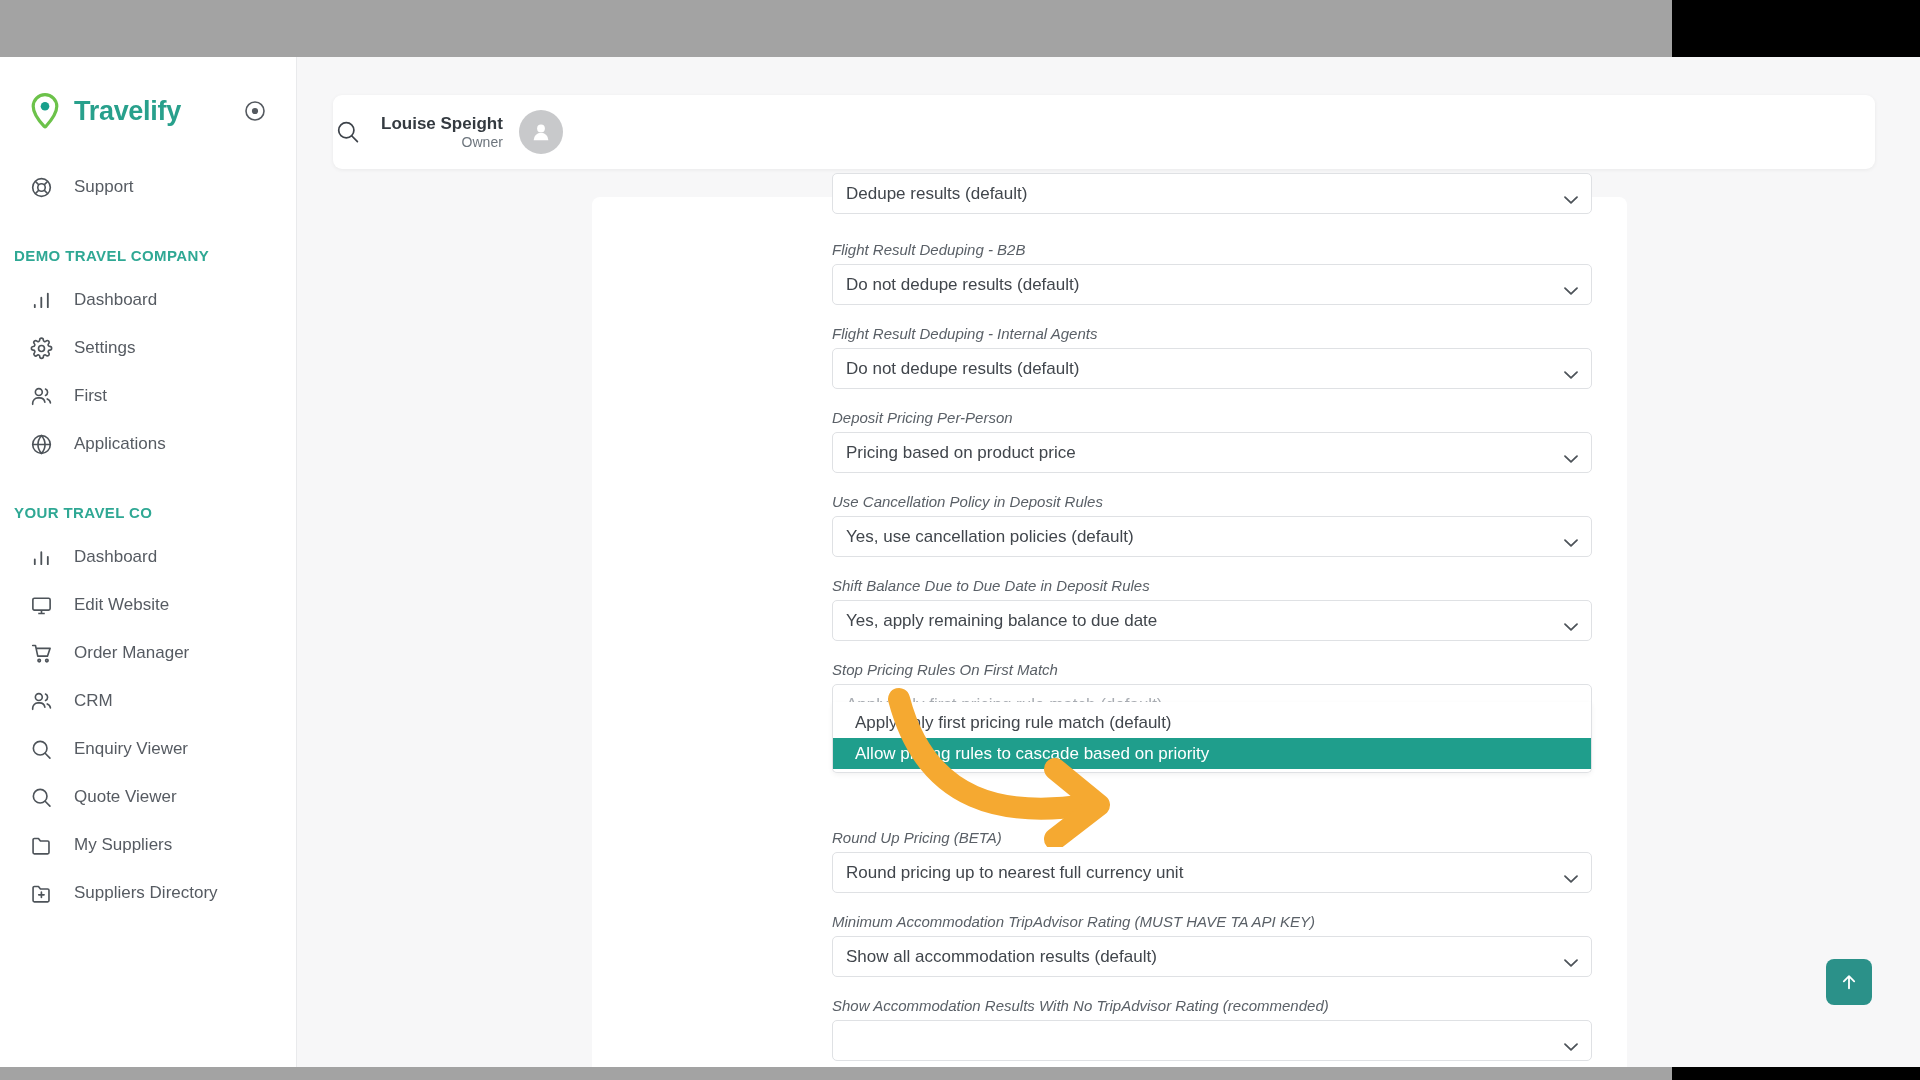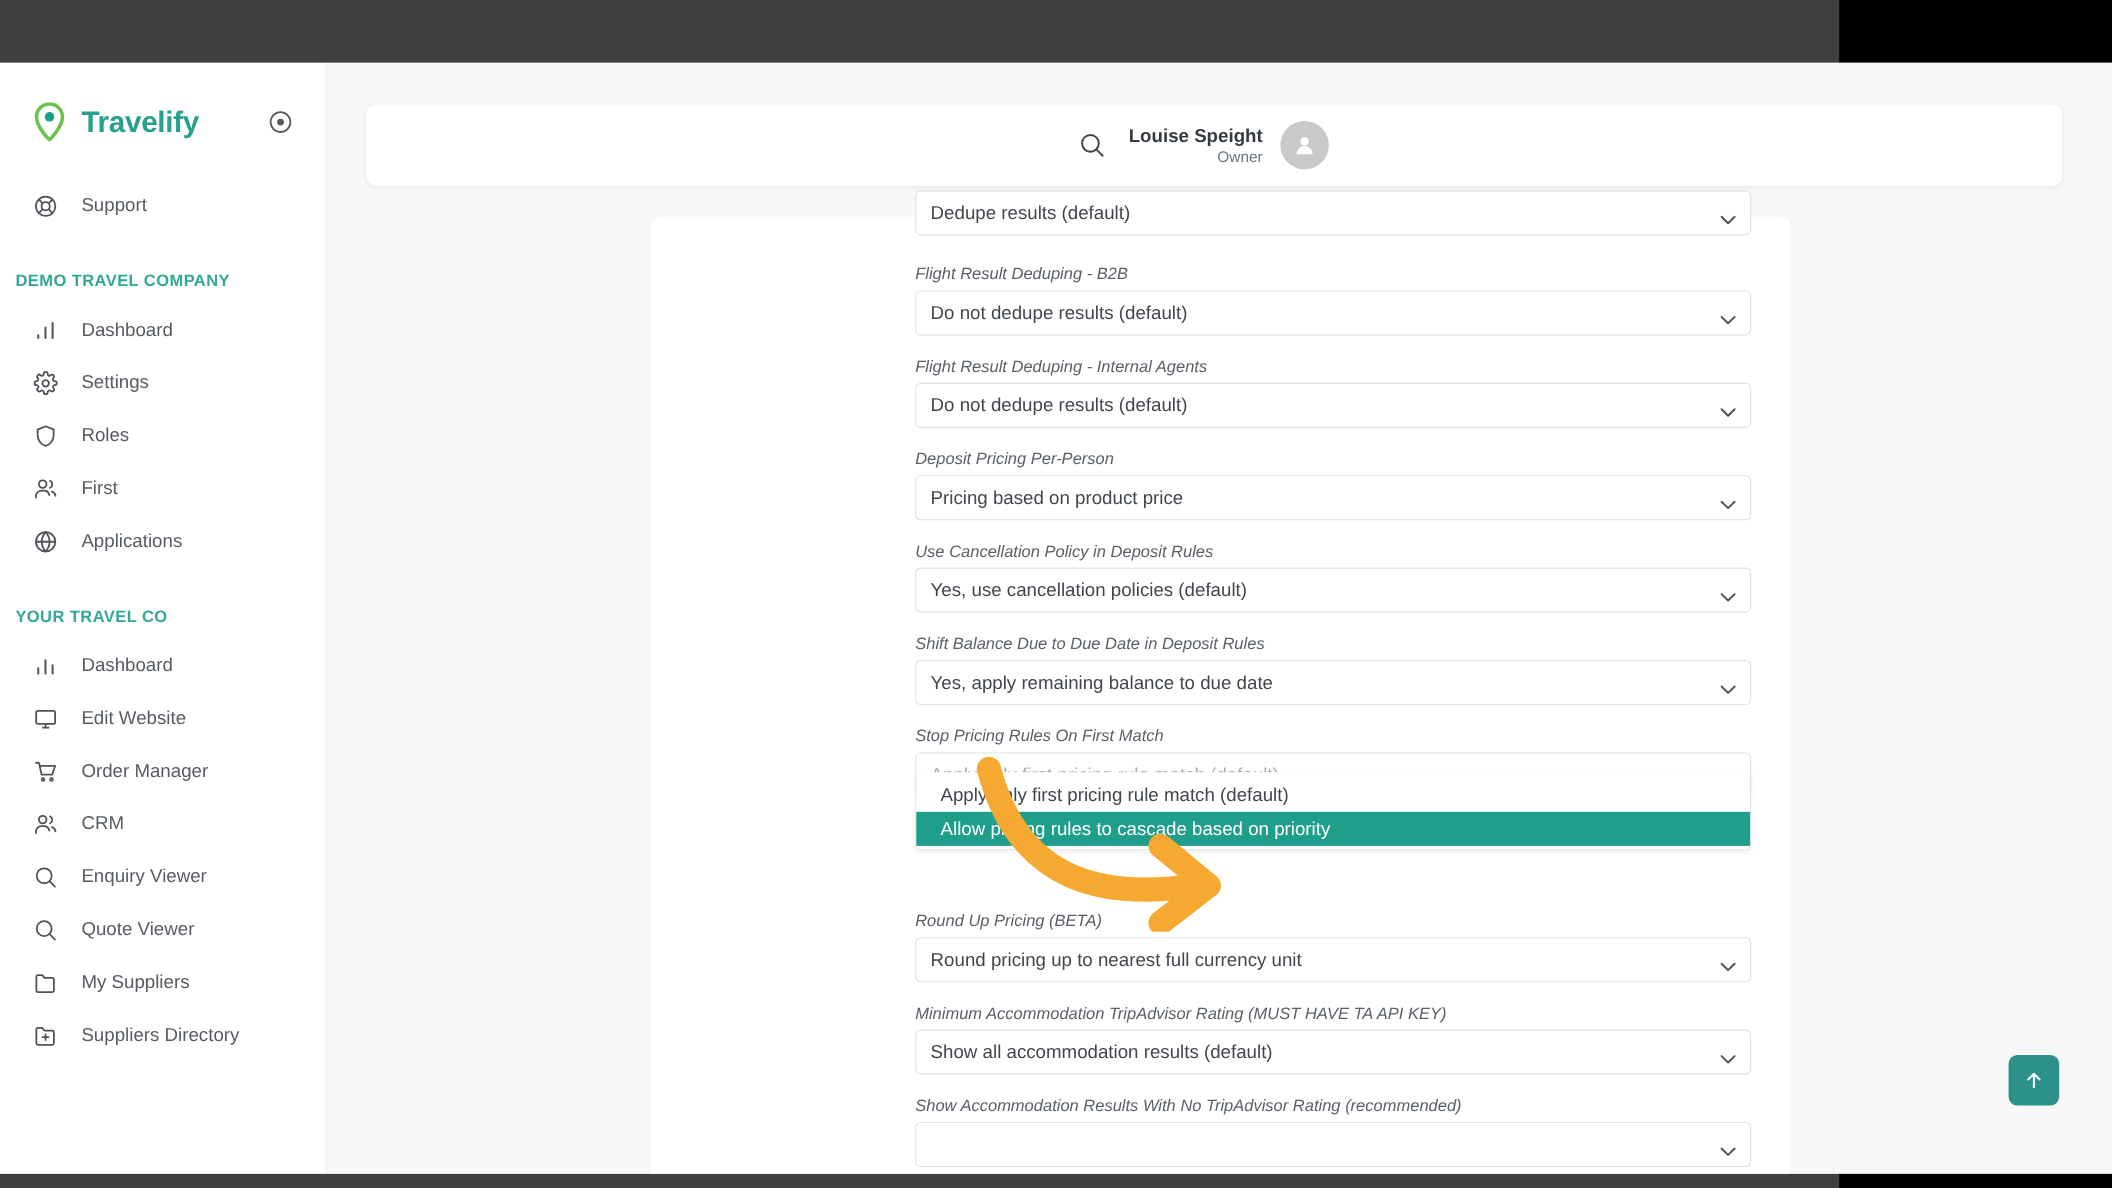--- a/index.html
+++ b/index.html
@@ -5,21 +5,21 @@
   * { box-sizing: border-box; margin: 0; padding: 0; }
   html, body {
     width: 1920px; height: 1080px;
     background: #000;
     font-family: "Liberation Sans", sans-serif;
     overflow: hidden;
   }
   #screen {
     position: relative;
     width: 1672px; height: 1080px;
-    background: #404040;
+    background: #a3a3a3;
   }
   
   #viewport {
     position: absolute;
     left: 0; top: 57px;
     width: 1920px; height: 1010px;
     background: #ffffff;
     overflow: hidden;
   }
 
@@ -87,21 +87,21 @@
     overflow: hidden;
   }
   #header-card {
     position: absolute;
     left: 36px; top: 38px;
     width: 1542px; height: 74px;
     background: #ffffff;
     border-radius: 9px;
     box-shadow: 0 1px 4px rgba(0,0,0,0.06);
     display: flex; align-items: center;
-    justify-content: center;
+    justify-content: flex-start;
     padding-right: 22px;
   }
   .search-ico { width: 30px; height: 30px; cursor: pointer; margin-right: 18px; }
   .user-meta { text-align: right; line-height: 1.15; }
   .user-name { font-size: 17px; font-weight: bold; color: #343a40; }
   .user-role { font-size: 14px; color: #6d757d; }
   .avatar {
     width: 44px; height: 44px; border-radius: 50%;
     background: #c8c9cb;
     margin-left: 16px;
@@ -264,28 +264,20 @@
       <div class="nav-item">
         <span class="nav-ico">
           <svg viewBox="0 0 24 24" width="23" height="23" fill="none" stroke="#4d5359" stroke-width="1.7" stroke-linejoin="round">
             <circle cx="12" cy="12" r="3.1"></circle>
             <path d="M19.1 14.6a1.6 1.6 0 0 0 .32 1.76l.06.06a1.9 1.9 0 1 1-2.7 2.7l-.06-.06a1.6 1.6 0 0 0-1.76-.32 1.6 1.6 0 0 0-.97 1.47v.17a1.9 1.9 0 1 1-3.8 0v-.09a1.6 1.6 0 0 0-1.05-1.47 1.6 1.6 0 0 0-1.76.32l-.06.06a1.9 1.9 0 1 1-2.7-2.7l.06-.06a1.6 1.6 0 0 0 .32-1.76 1.6 1.6 0 0 0-1.47-.97h-.17a1.9 1.9 0 0 1 0-3.8h.09a1.6 1.6 0 0 0 1.47-1.05 1.6 1.6 0 0 0-.32-1.76l-.06-.06a1.9 1.9 0 1 1 2.7-2.7l.06.06a1.6 1.6 0 0 0 1.76.32h.08a1.6 1.6 0 0 0 .97-1.47v-.17a1.9 1.9 0 1 1 3.8 0v.09a1.6 1.6 0 0 0 .97 1.47 1.6 1.6 0 0 0 1.76-.32l.06-.06a1.9 1.9 0 1 1 2.7 2.7l-.06.06a1.6 1.6 0 0 0-.32 1.76v.08a1.6 1.6 0 0 0 1.47.97h.17a1.9 1.9 0 0 1 0 3.8h-.09a1.6 1.6 0 0 0-1.47.97z"></path>
           </svg>
         </span>
         <span class="nav-label">Settings</span>
       </div>
 
-      <div class="nav-item">
-        <span class="nav-ico">
-          <svg viewBox="0 0 24 24" width="23" height="23" fill="none" stroke="#4d5359" stroke-width="1.7" stroke-linejoin="round">
-            <path d="M12 2.6 4.4 5.8v5.4c0 4.6 3.2 8.9 7.6 10 4.4-1.1 7.6-5.4 7.6-10V5.8z"></path>
-          </svg>
-        </span>
-        <span class="nav-label">Roles</span>
-      </div>
 
       <div class="nav-item">
         <span class="nav-ico">
           <svg viewBox="0 0 24 24" width="23" height="23" fill="none" stroke="#4d5359" stroke-width="1.7" stroke-linecap="round" stroke-linejoin="round">
             <circle cx="9.2" cy="7.4" r="3.6"></circle>
             <path d="M2.8 20.2v-1.3a5.4 5.4 0 0 1 5.4-5.4h2a5.4 5.4 0 0 1 5.3 4.4"></path>
             <path d="M16.2 4.3a3.6 3.6 0 0 1 0 6.6M18 14.5a5 5 0 0 1 3.3 4.1"></path>
           </svg>
         </span>
         <span class="nav-label">First</span>

